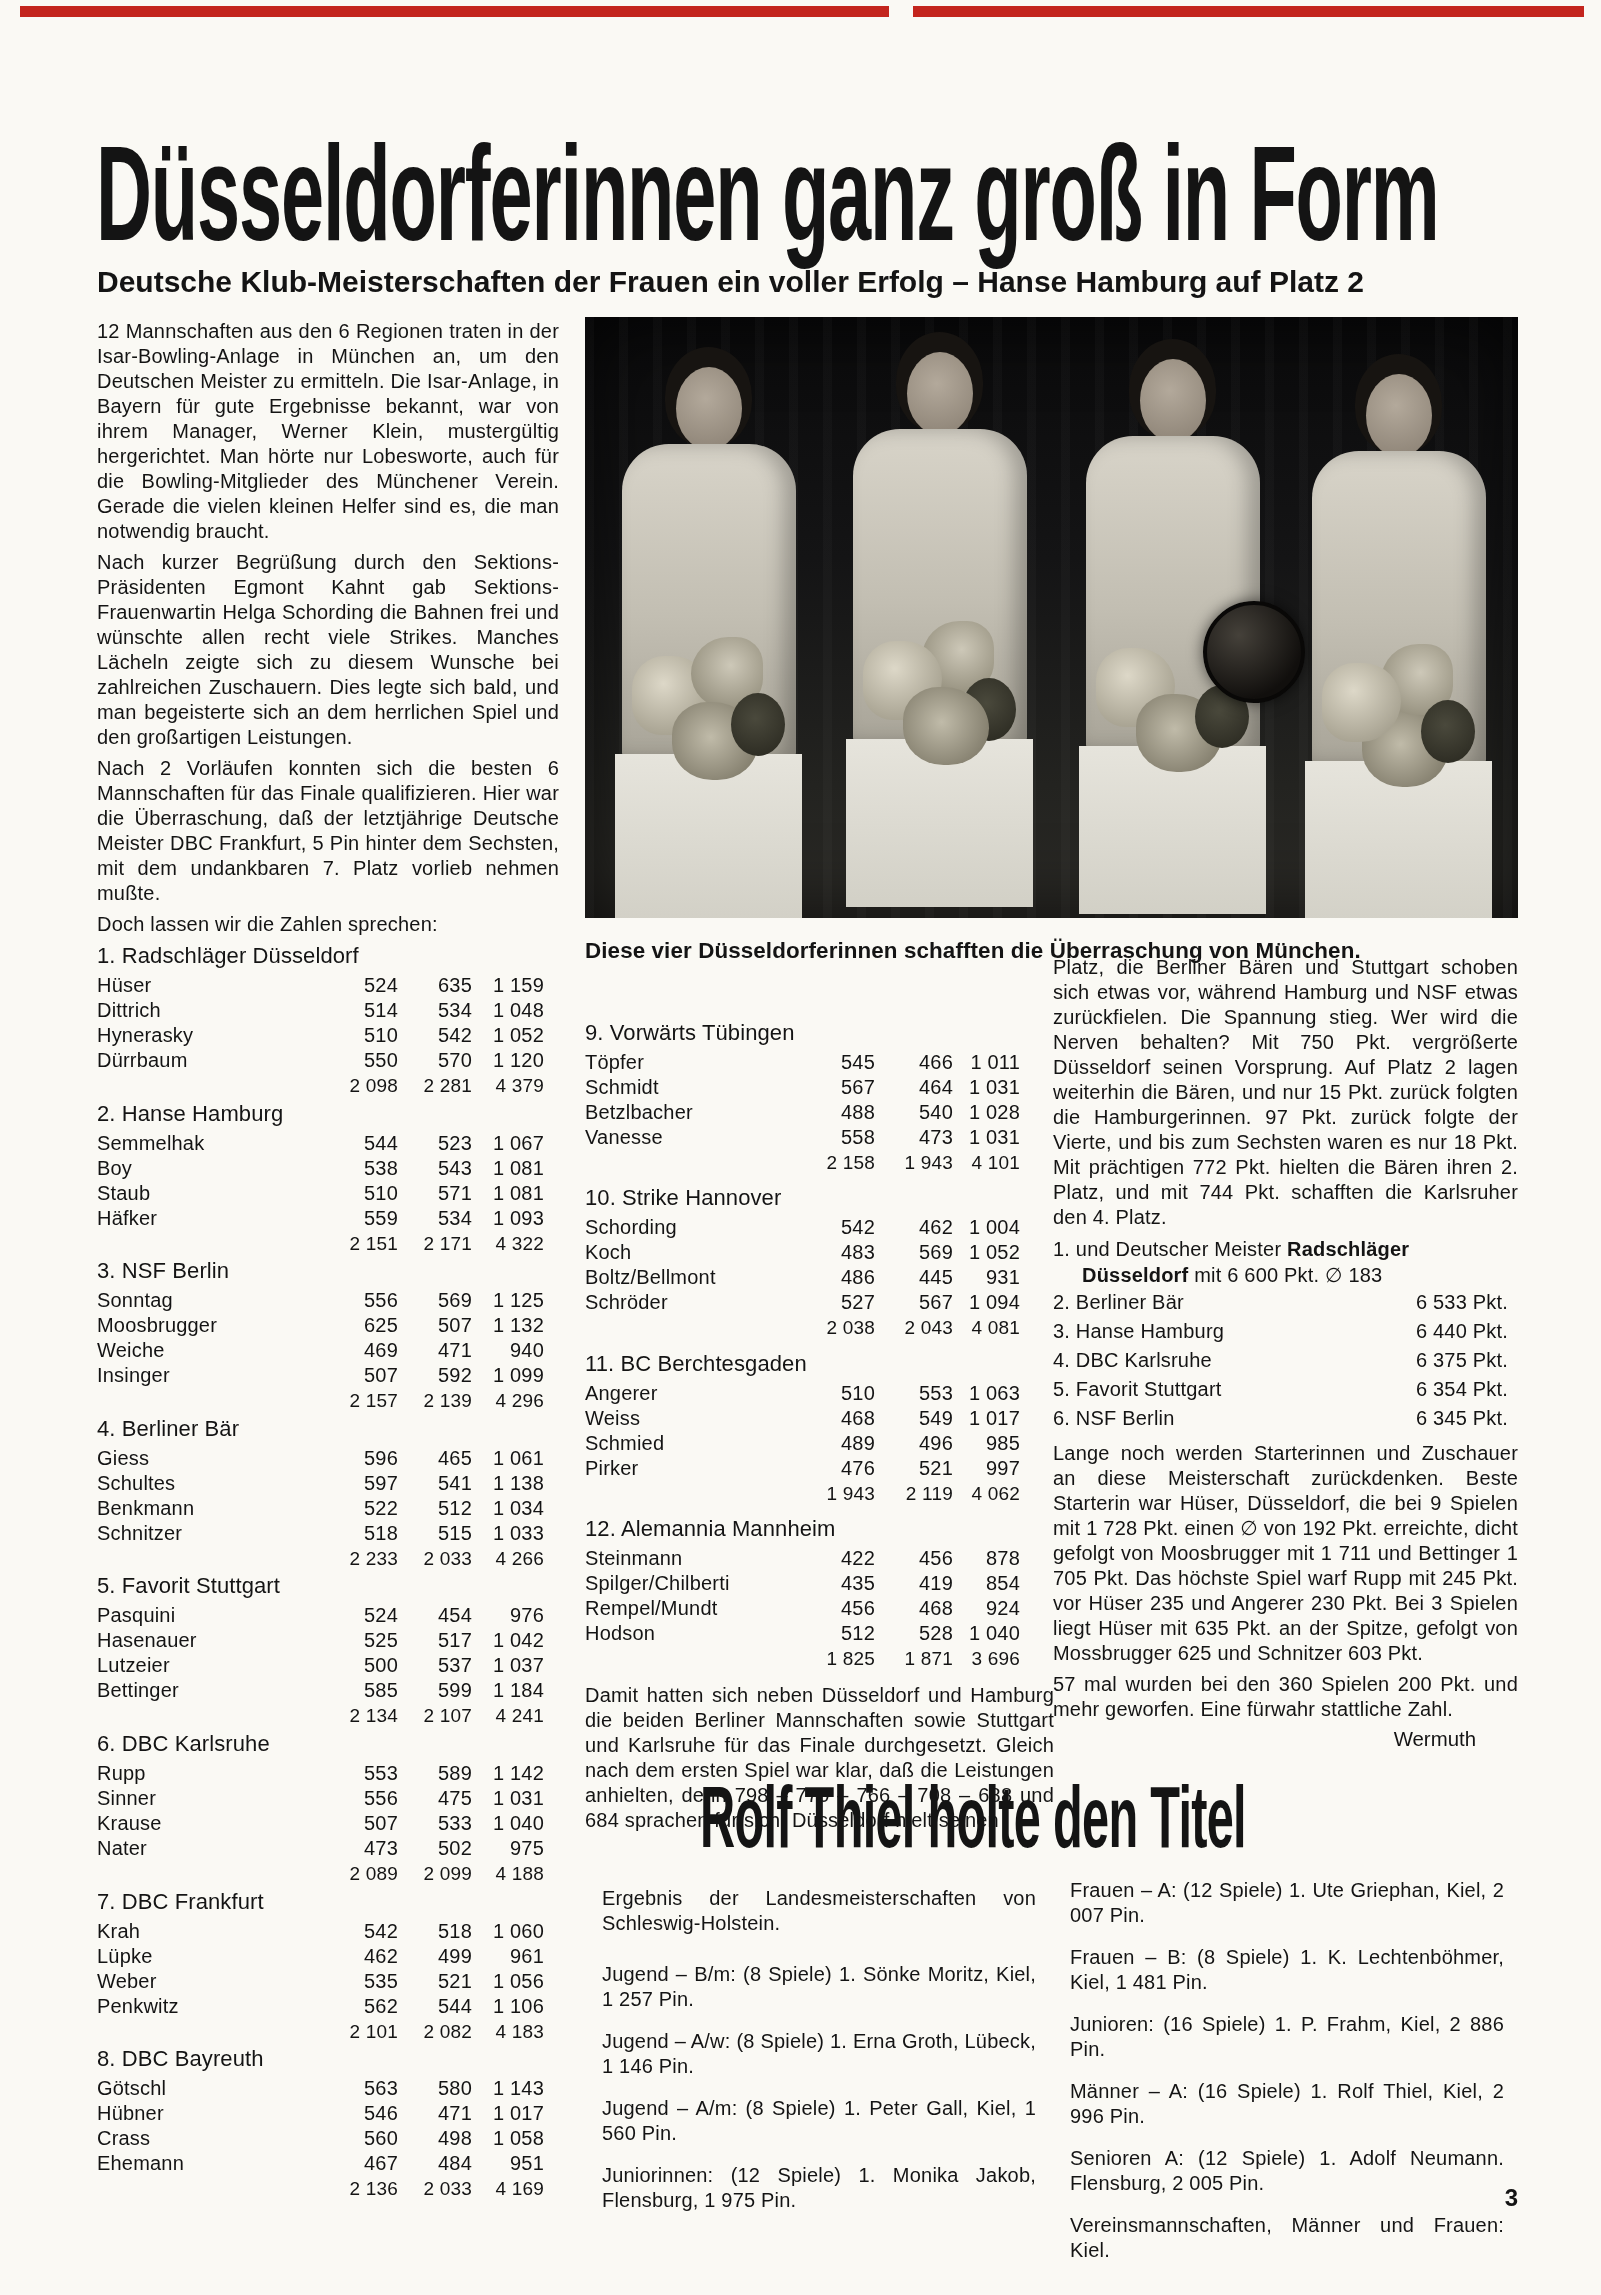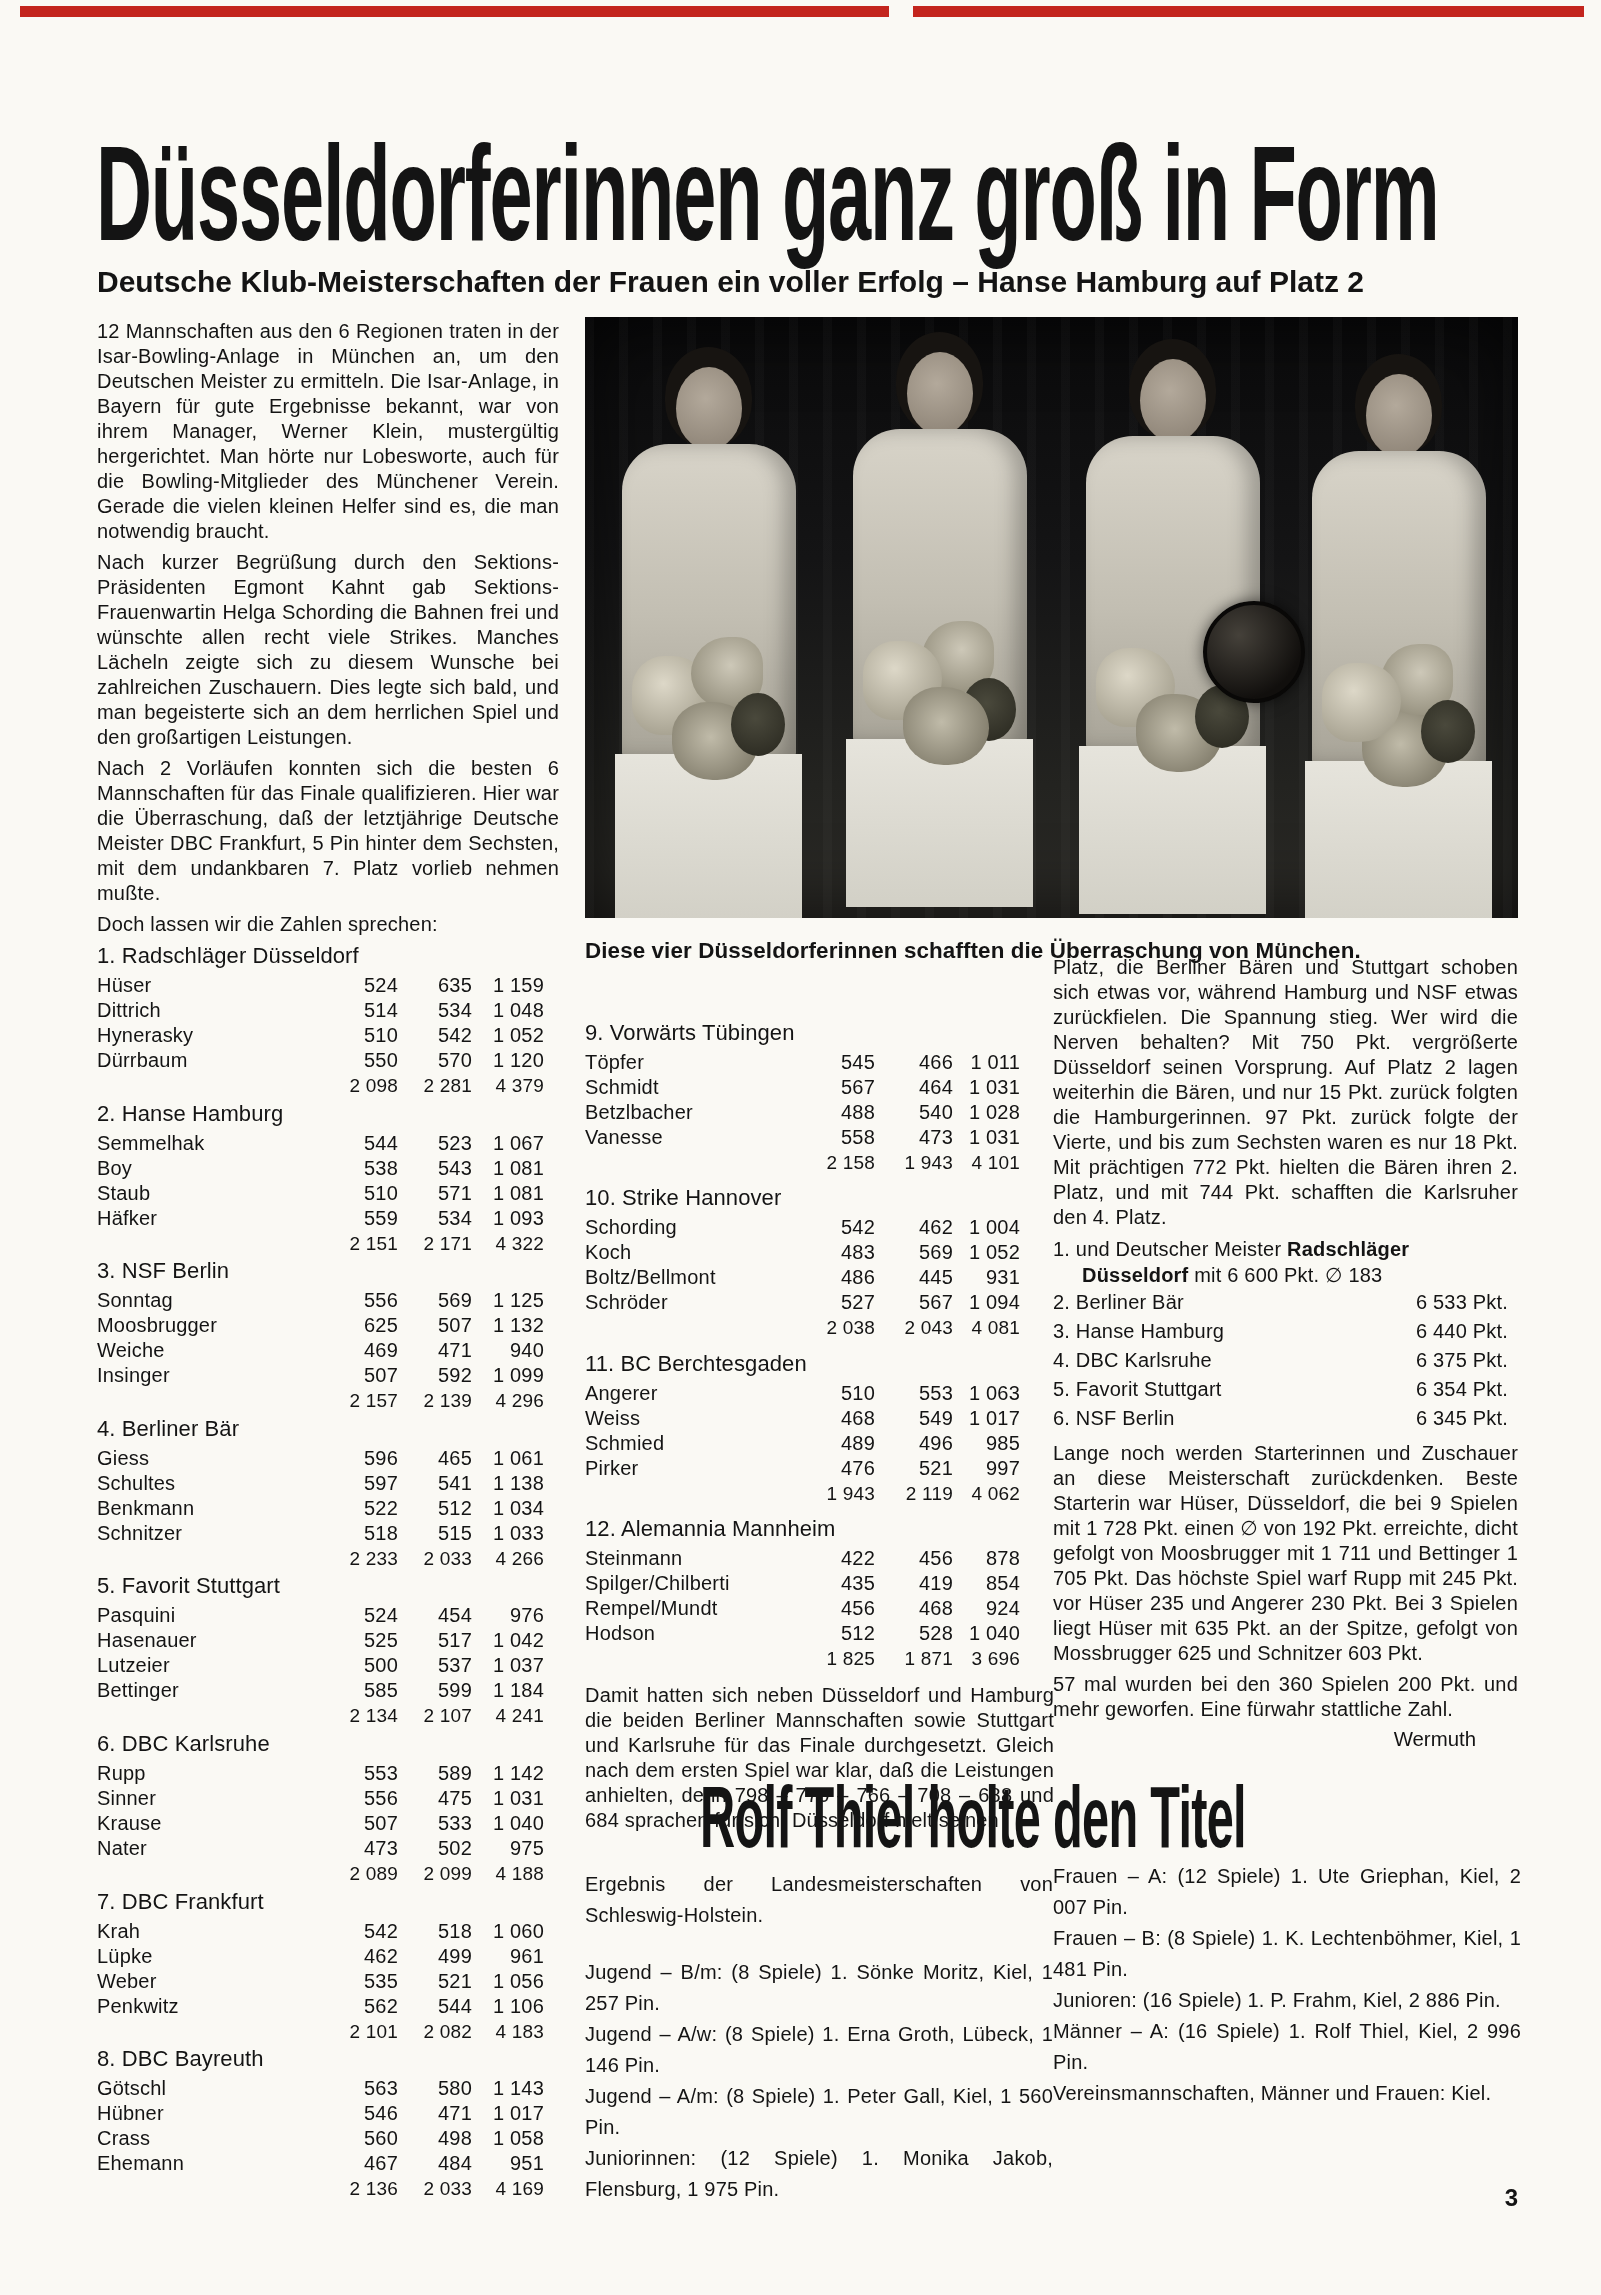--- a/index.html
+++ b/index.html
@@ -95,21 +95,21 @@
   .gap12{height:8px;} .gap18{height:12px;}
 
   
   .headline2{
     position:absolute;left:700px;top:1773px;
     font-size:87px;line-height:1;font-weight:bold;letter-spacing:-1.3px;white-space:nowrap;
     transform:scaleX(0.56);transform-origin:0 0;
   }
   .a2-left {position:absolute;left:585px;top:1869px;width:468px;}
   .a2-right{position:absolute;left:1053px;top:1861px;width:468px;}
-  .a2-left p,.a2-right p{font-size:20px;line-height:31px;letter-spacing:0.2px;text-align:justify;margin:0;}
+  .a2-left p,.a2-right p{font-size:20px;line-height:25px;letter-spacing:0.2px;text-align:justify;margin:17px;}
   .a2-intro{margin-bottom:26px !important;}
 
   .pageno{position:absolute;left:1485px;top:2184px;width:33px;text-align:right;
           font-size:24px;font-weight:bold;}
 </style>
 </head>
 <body>
 
 <div class="toprule left"></div>
 <div class="toprule right"></div>
@@ -725,18 +725,19 @@
     </div>
 </div>
 
 <div class="a2-right">
   <div>
 
   <p>Frauen – A: (12 Spiele) 1. Ute Griephan, Kiel, 2 007 Pin.</p>
       <p>Frauen – B: (8 Spiele) 1. K. Lechtenböhmer, Kiel, 1 481 Pin.</p>
       <p>Junioren: (16 Spiele) 1. P. Frahm, Kiel, 2 886 Pin.</p>
       <p>Männer – A: (16 Spiele) 1. Rolf Thiel, Kiel, 2 996 Pin.</p>
+      <p>Senioren A: (12 Spiele) 1. Adolf Neumann. Flensburg, 2 005 Pin.</p>
       <p>Vereinsmannschaften, Männer und Frauen: Kiel.</p>
     </div>
 </div>
 
 <div class="pageno">3</div>
 
 
 </body></html>

